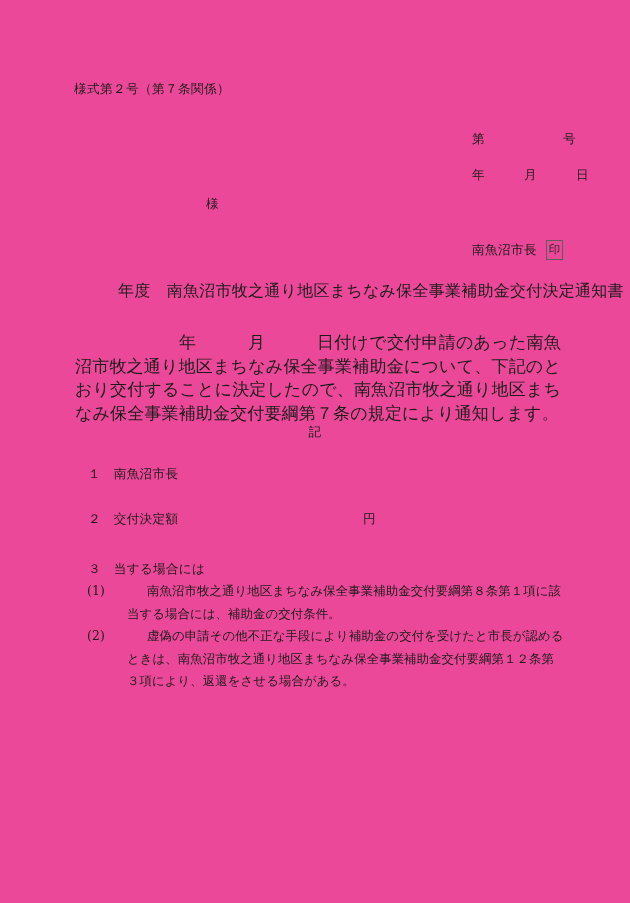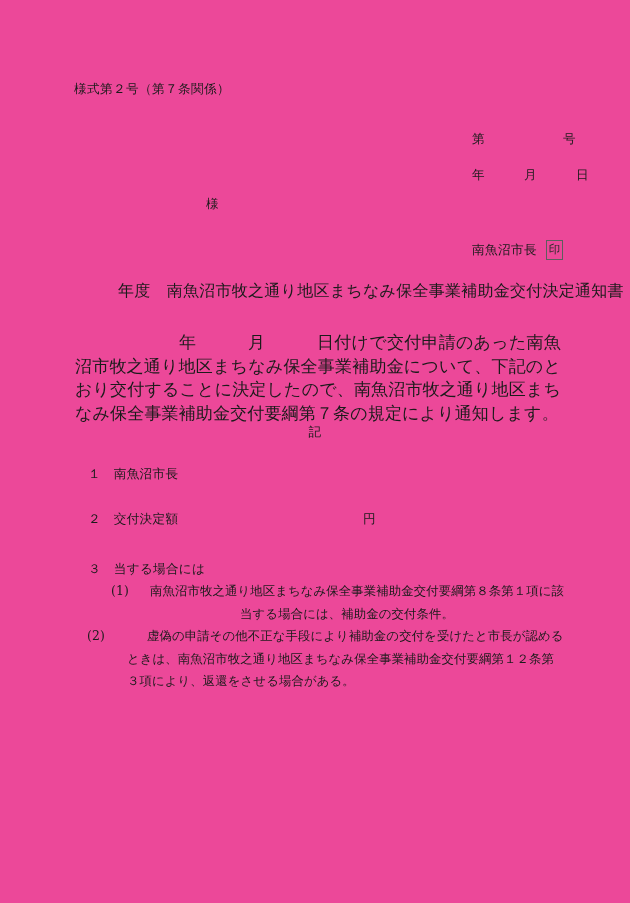--- a/index.html
+++ b/index.html
@@ -113,21 +113,21 @@
   .item-3 { left: 88px; top: 561px; }
 
   .sub-item {
     position: absolute;
     left: 107px;
     width: 460px;
     font-size: 12.4px;
     line-height: 22.5px;
     letter-spacing: 0.1px;
   }
-  .sub-1 { top: 580px; text-align: center; }
+  .sub-1 { top: 580px; }
   .sub-2 { top: 625px; }
   .sub-body {
     display: block;
     padding-left: 20px;
     text-indent: -20px;
   }
   .sub-body .lead {
     display: inline-block;
     min-width: 40px;
   }

